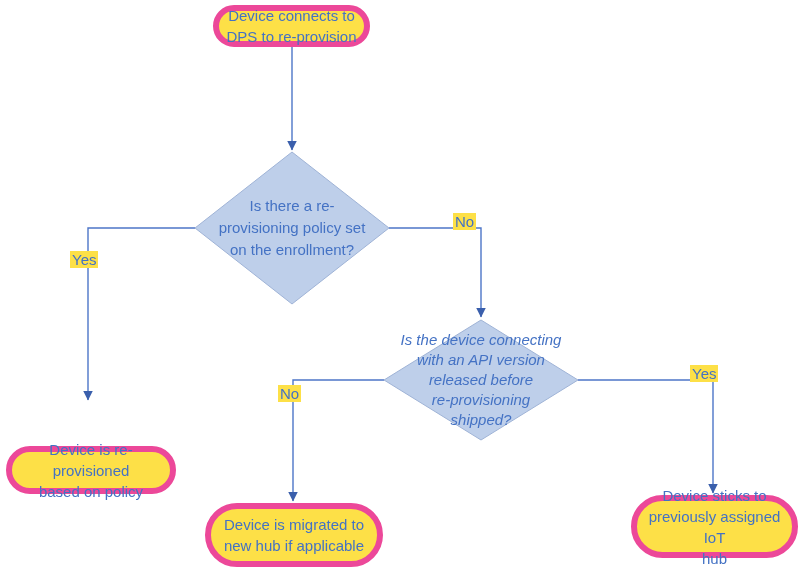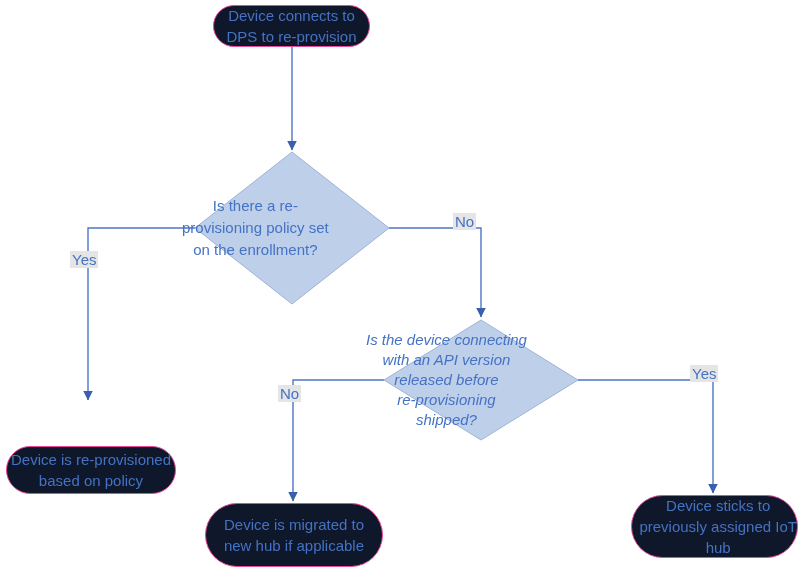--- a/index.html
+++ b/index.html
@@ -32,37 +32,38 @@
   }
   .node, .diamond-text, .edge-label {
     position: absolute;
     color: #4472c4;
     font-size: 15px;
     line-height: 21px;
     text-align: center;
     white-space: pre-line;
   }
   .node {
-    background: #0f172a;
-    border: 1px solid #ec4899;
+    background: #fde047;
+    border: 6px solid #ec4899;
     border-radius: 999px;
     display: flex;
     align-items: center;
     justify-content: center;
     box-sizing: border-box;
   }
   .diamond-text {
     display: flex;
     align-items: center;
+    justify-content: center;
     pointer-events: none;
   }
   .diamond-text.d1 { line-height: 22px; }
   .diamond-text.d2 { line-height: 20px; font-style: italic; }
   .edge-label {
-    background: #e5e5e5;
+    background: #fde047;
     padding: 0 2px;
     line-height: 17px;
   }
 </style>
 </head>
 <body>
 
 <div class="canvas">
 
   <svg class="connectors" width="802" height="567" viewBox="0 0 802 567">

